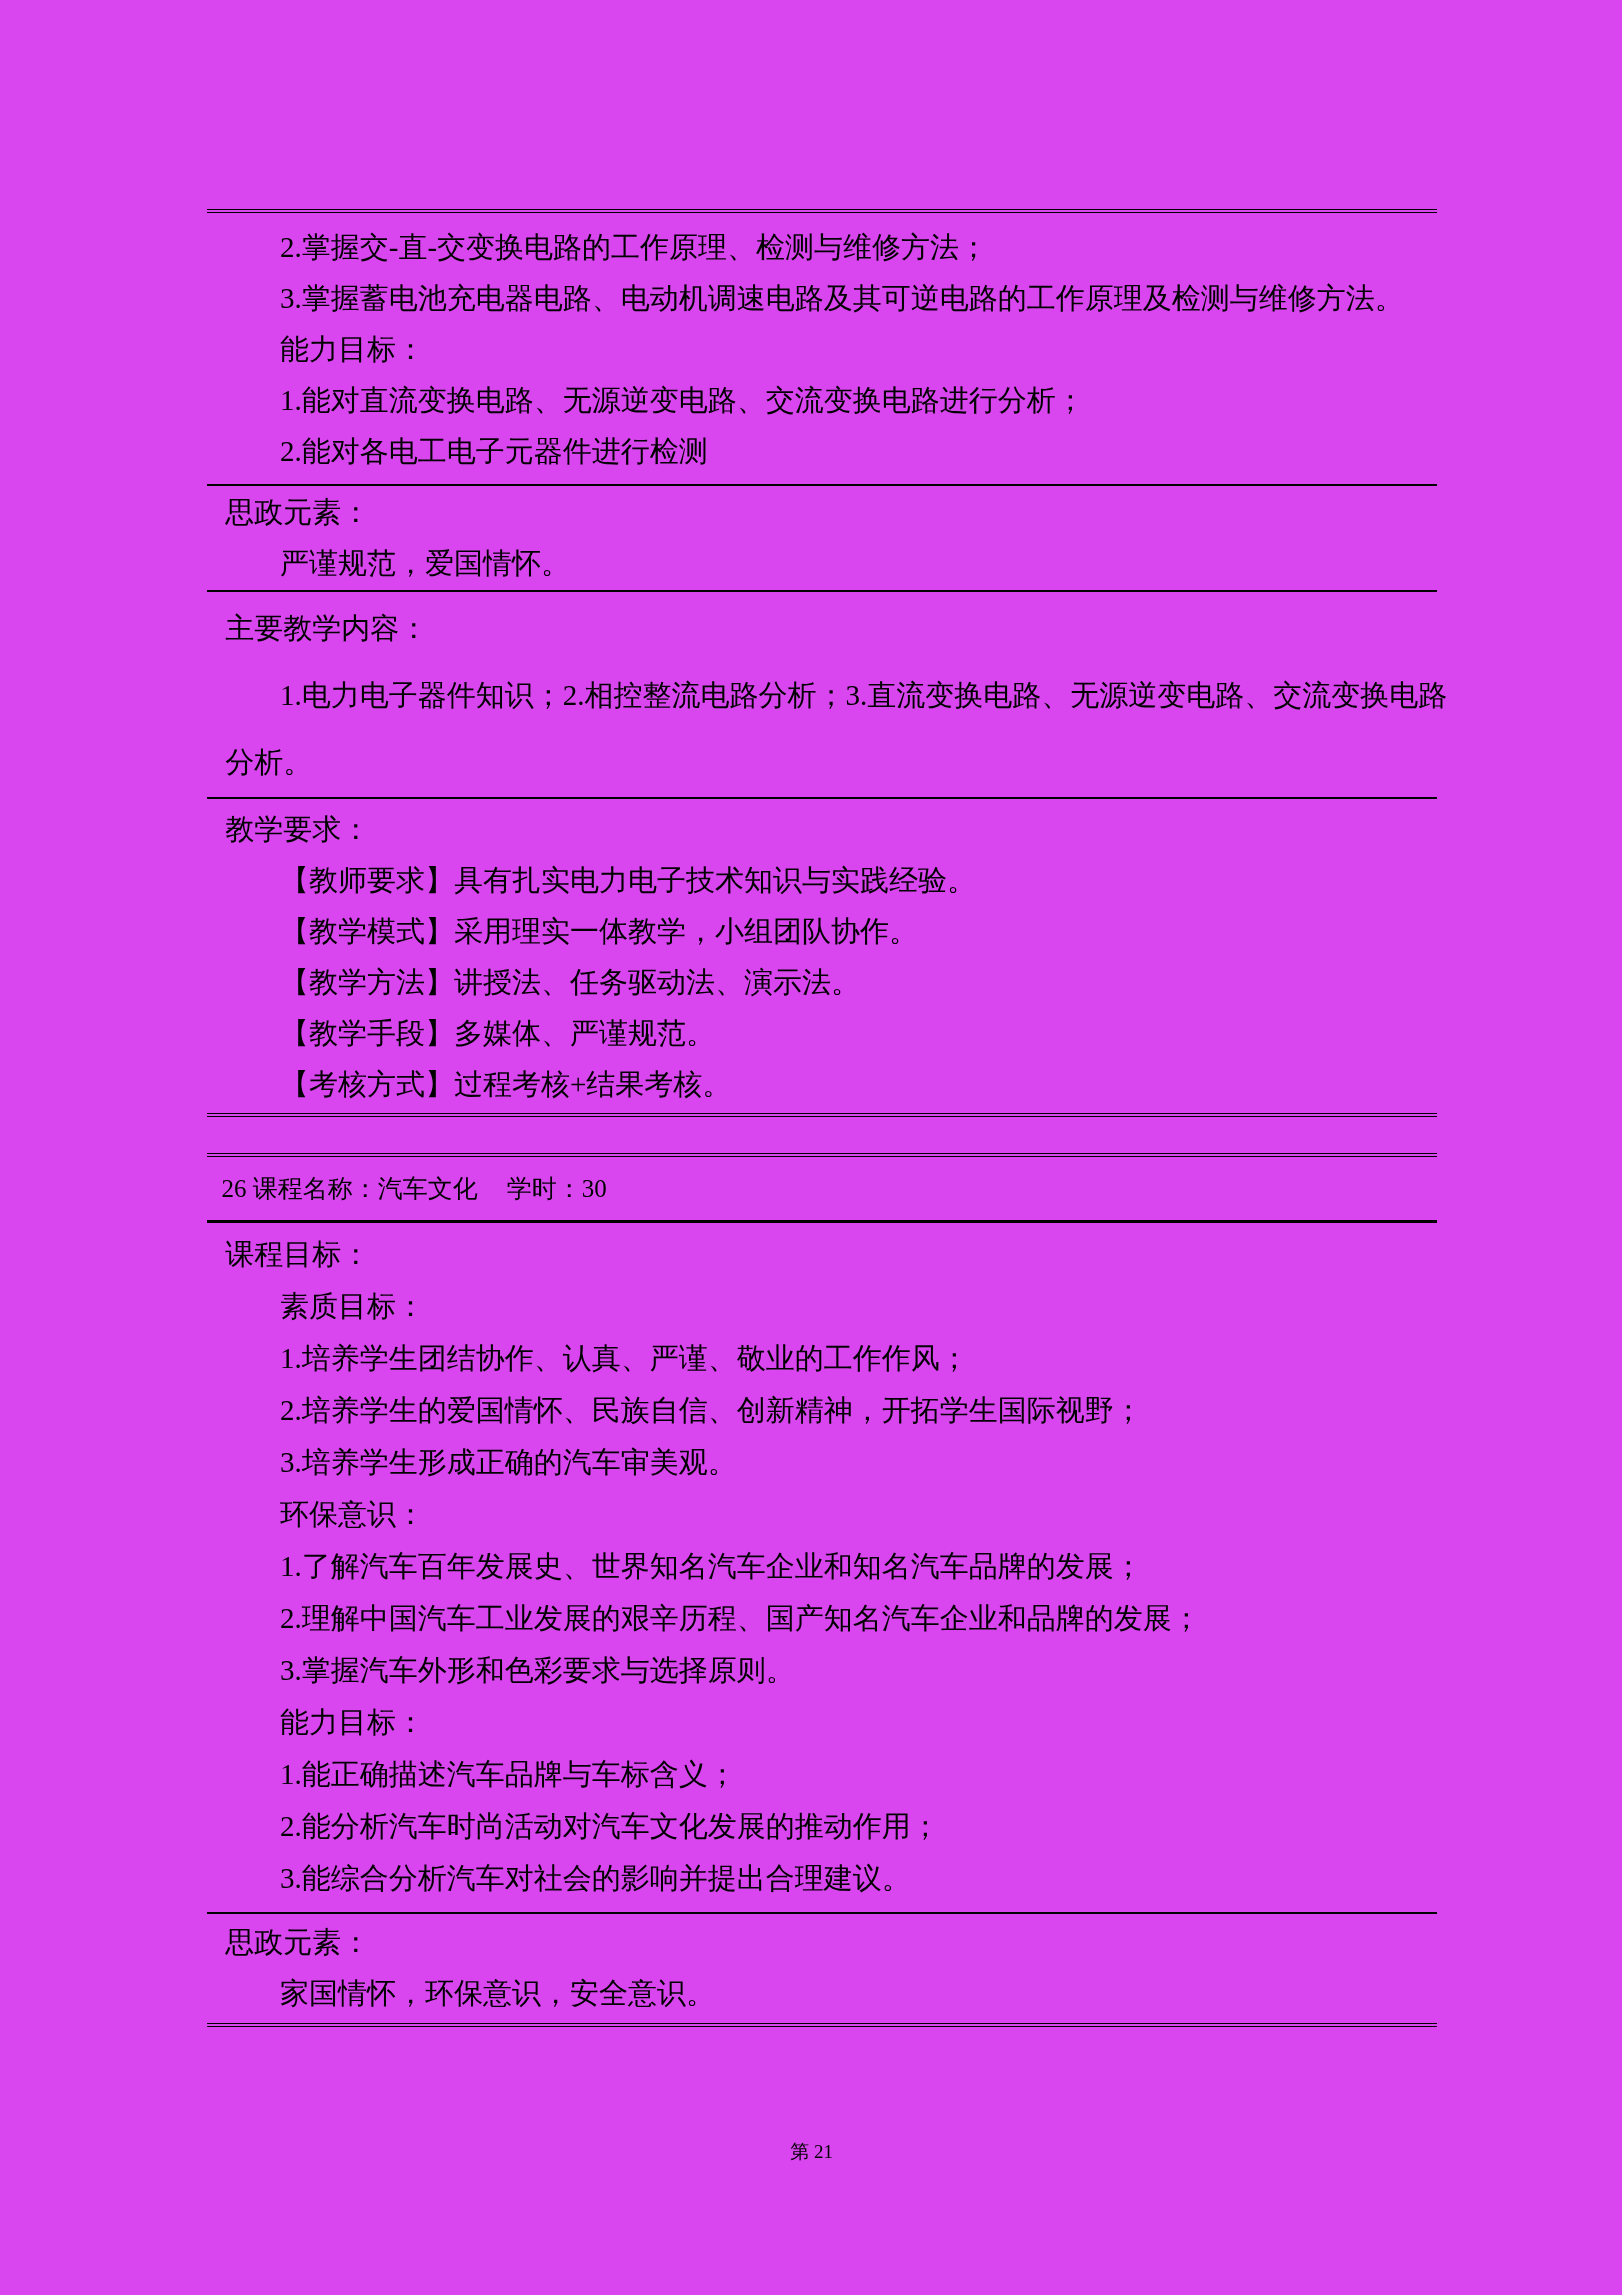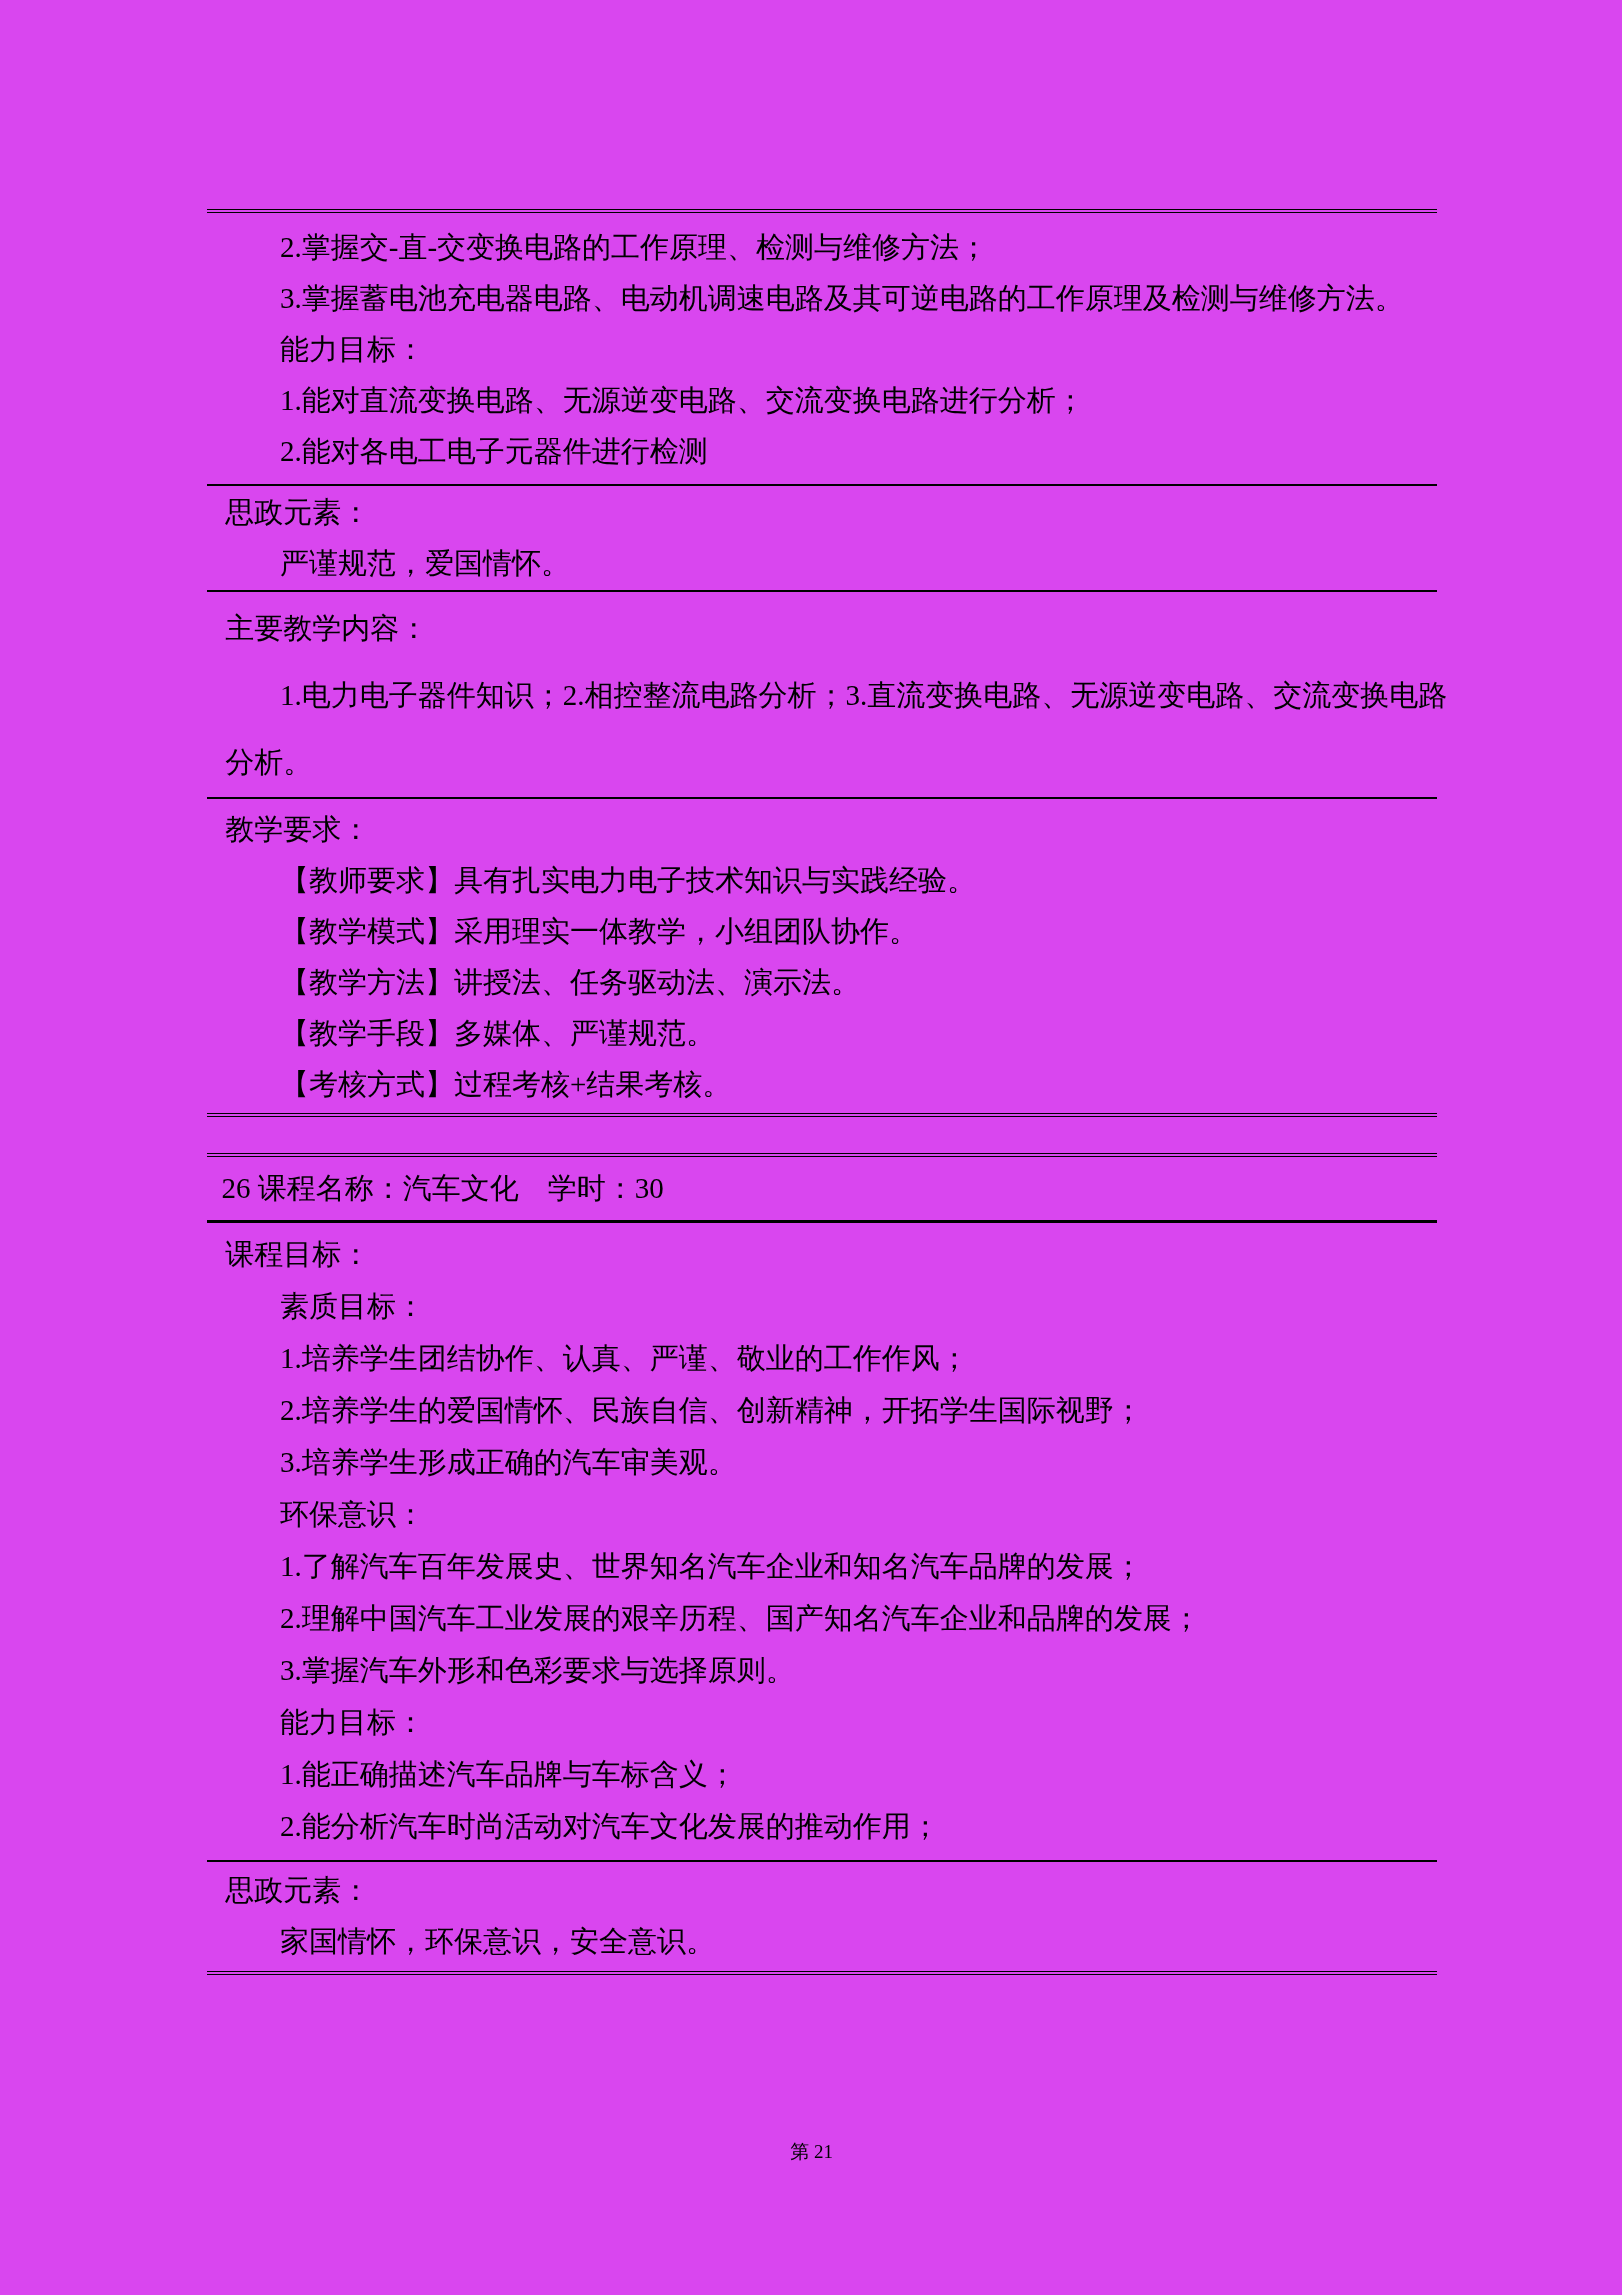--- a/index.html
+++ b/index.html
@@ -31,21 +31,21 @@
   .hr-thick  { height: 0; border-top: 3.3px solid #000; }
   .hr-double { height: 2px; border-top: 1.3px solid #000; border-bottom: 1.3px solid #000; }
 
   .cell-objectives   { padding: 9.2px 0 6.5px 0; }
   .cell-ideology     { padding: 1.3px 0 1.3px 0; }
   .cell-content      { padding: 2.6px 0 1.3px 0; }
   .cell-content .row { line-height: 67px; }
   .cell-requirements { padding: 5.2px 0 2.6px 0; }
   .table-gap         { height: 36px; }
   .course-header {
-    font-size: 29px;
+    font-size: 25px;
     line-height: 63px;
     white-space: nowrap;
     padding-left: 14.4px;
   }
   .course-header .hours { margin-left: 29px; }
   .cell-goals        { padding: 5.2px 0 7.9px 0; }
   .cell-goals .row   { line-height: 52px; }
   .cell-ideology2    { padding: 2.6px 0 3.9px 0; }
 
   .footer {
@@ -118,20 +118,21 @@
       <div class="row ind">1.培养学生团结协作、认真、严谨、敬业的工作作风；</div>
       <div class="row ind">2.培养学生的爱国情怀、民族自信、创新精神，开拓学生国际视野；</div>
       <div class="row ind">3.培养学生形成正确的汽车审美观。</div>
       <div class="row ind b">环保意识：</div>
       <div class="row ind">1.了解汽车百年发展史、世界知名汽车企业和知名汽车品牌的发展；</div>
       <div class="row ind">2.理解中国汽车工业发展的艰辛历程、国产知名汽车企业和品牌的发展；</div>
       <div class="row ind">3.掌握汽车外形和色彩要求与选择原则。</div>
       <div class="row ind b">能力目标：</div>
       <div class="row ind">1.能正确描述汽车品牌与车标含义；</div>
       <div class="row ind">2.能分析汽车时尚活动对汽车文化发展的推动作用；</div>
+      <div class="row ind">3.能综合分析汽车对社会的影响并提出合理建议。</div>
     </div>
 
     <div class="hr-single"></div>
 
     <div class="cell-ideology cell-ideology2">
       <div class="row ind-sm b">思政元素：</div>
       <div class="row ind">家国情怀，环保意识，安全意识。</div>
     </div>
 
     <div class="hr-double"></div>

